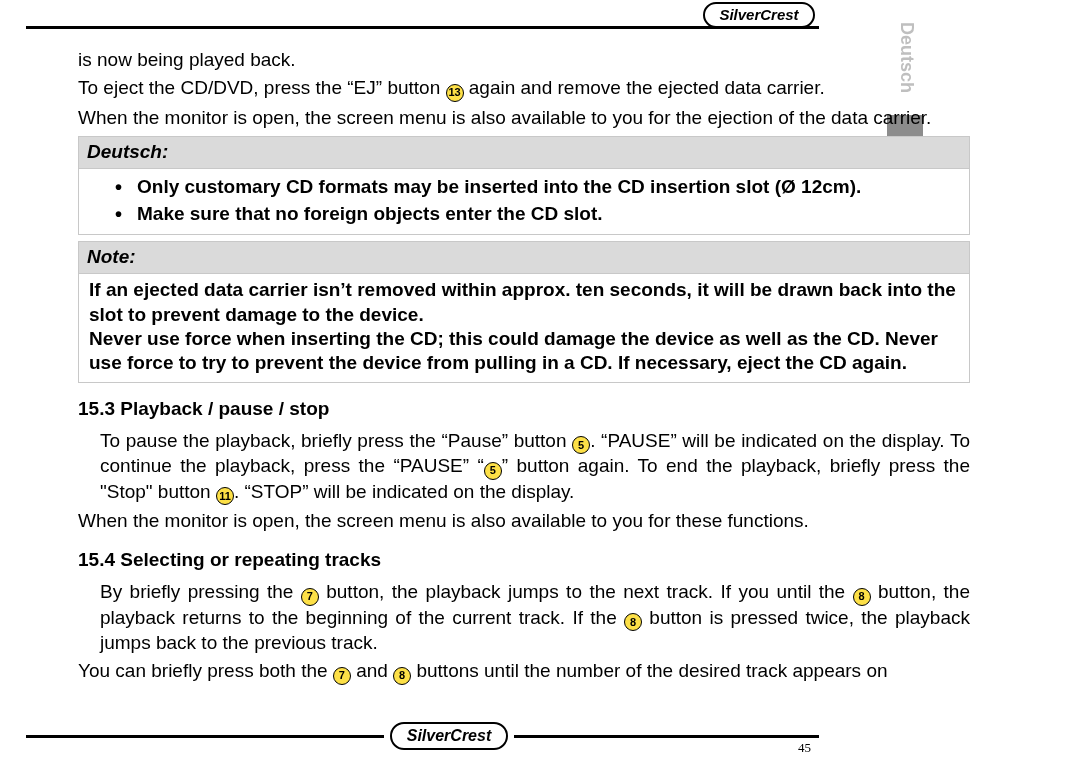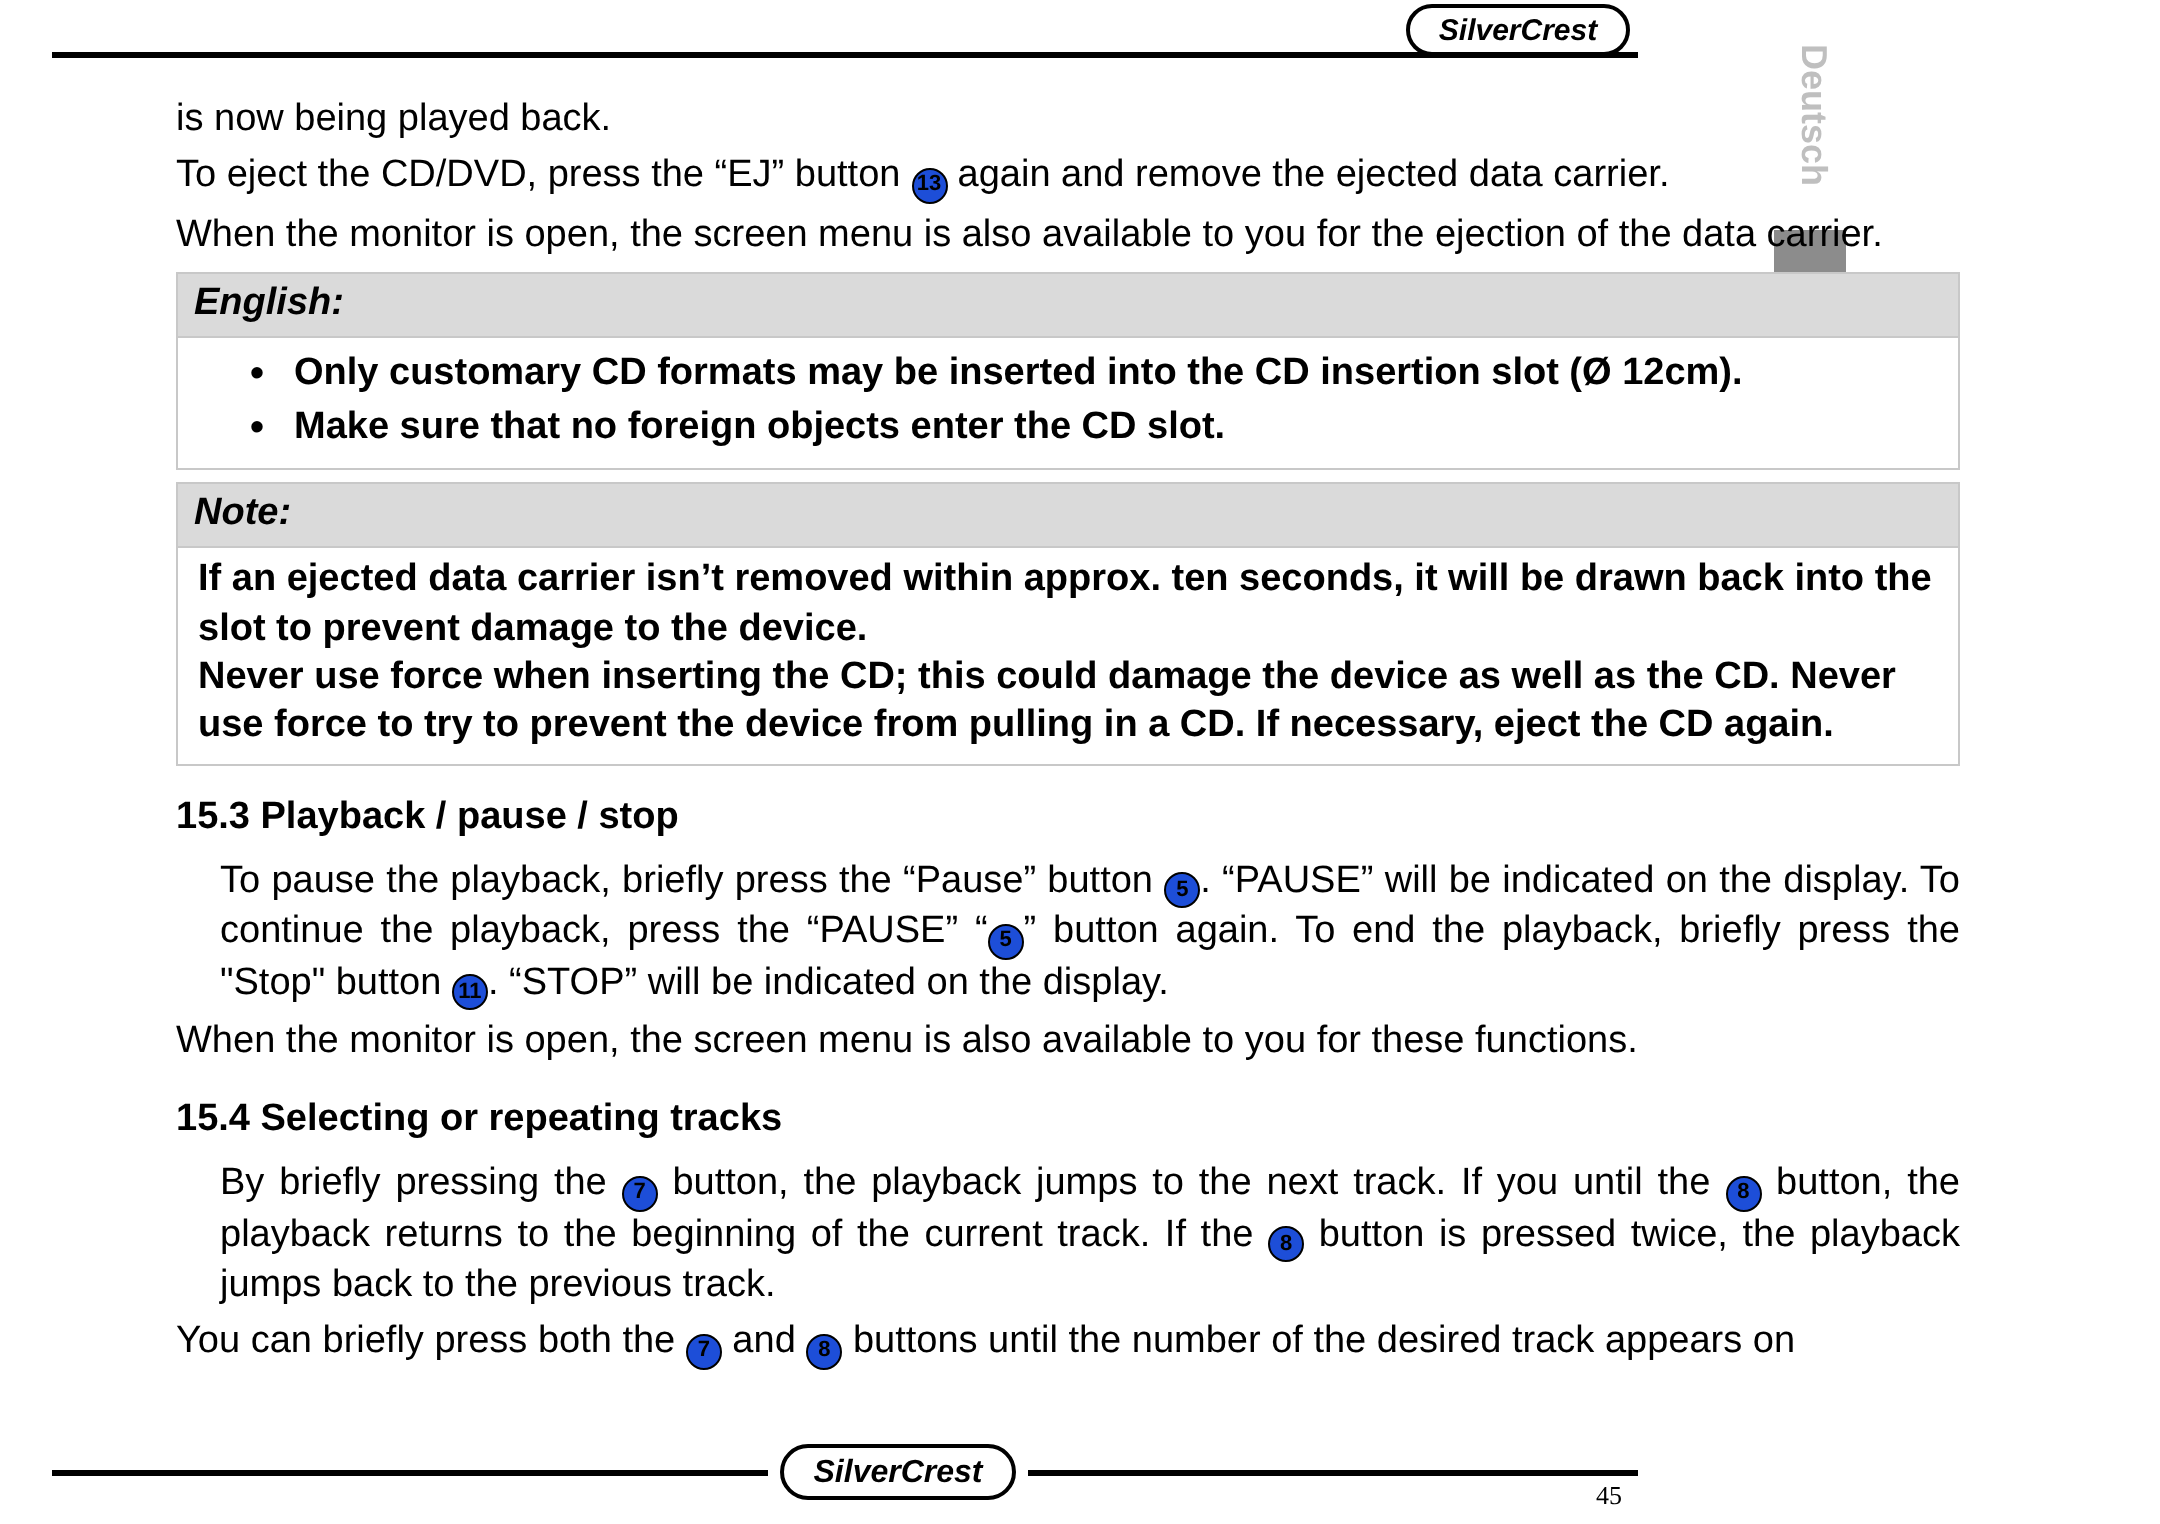--- a/index.html
+++ b/index.html
@@ -76,21 +76,21 @@
     color: #bfbfbf;
     background: #fff;
   }
   .lang-en {
     color: #fff;
     background: #8c8c8c;
   }
   .content {
     position: absolute;
     top: 48px;
-    left: 88px;
+    left: 78px;
     width: 892px;
     font-size: 19px;
     line-height: 1.28;
   }
   .para { margin-bottom: 4px; text-align: left; }
   .para-justify { text-align: justify; margin-left: 22px; }
   .box {
     border: 1px solid #c8c8c8;
     margin-top: 6px;
     margin-bottom: 6px;
@@ -129,21 +129,21 @@
     align-items: center;
     justify-content: center;
     width: 18px;
     height: 18px;
     border: 1.6px solid #000;
     border-radius: 50%;
     font-size: 11px;
     font-weight: bold;
     line-height: 1;
     vertical-align: -2px;
-    background:#1d4ed8;
+    background:#fde047;
   }
 </style>
 </head>
 <body>
 
 <div class="page">
 
   <div class="top-rule"></div>
 
   <div class="logo-top">
@@ -160,21 +160,21 @@
 
   <div class="content">
 
     <div class="para">is now being played back.</div>
     <div class="para">
       <span>To eject the CD/DVD, press the “EJ” button </span><span class="circ">13</span><span> again and remove the ejected data carrier.</span>
     </div>
     <div class="para">When the monitor is open, the screen menu is also available to you for the ejection of the data carrier.</div>
 
     <div class="box">
-      <div class="box-header">English:</div>
+      <div class="box-header">Deutsch:</div>
       <div class="box-body">
         <ul class="bullets">
           <li>Only customary CD formats may be inserted into the CD insertion slot (Ø 12cm).</li>
           <li>Make sure that no foreign objects enter the CD slot.</li>
         </ul>
       </div>
     </div>
 
     <div class="box">
       <div class="box-header">Note:</div>

